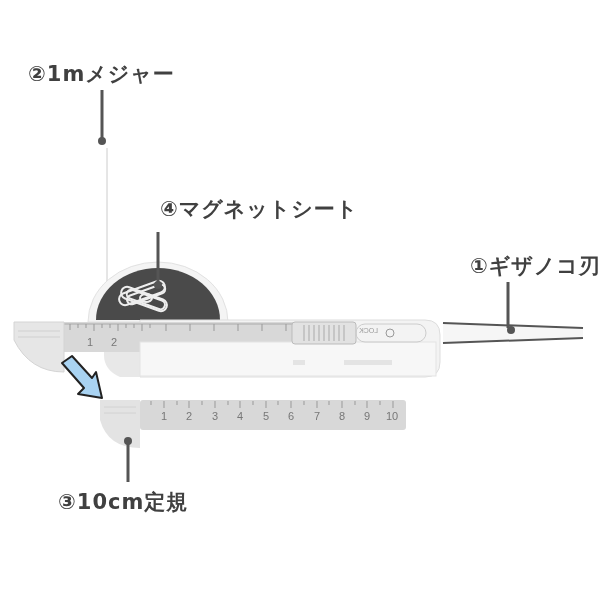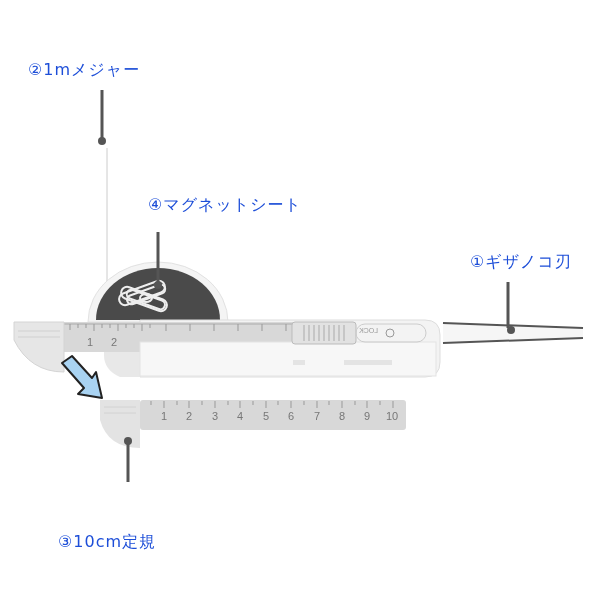--- a/index.html
+++ b/index.html
@@ -1,33 +1,33 @@
 <!DOCTYPE html>
 <html><head>
 <meta charset="utf-8">
 <style>
   html,body{margin:0;padding:0;background:#fff;}
   body{width:600px;height:600px;position:relative;overflow:hidden;font-family:"DejaVu Sans",sans-serif;}
-  .label{position:absolute;color:#1d4ed8;font-size:16px;letter-spacing:1px;white-space:nowrap;font-family:"DejaVu Sans",sans-serif;}
+  .label{position:absolute;color:#404040;font-size:21px;letter-spacing:1px;white-space:nowrap;font-family:"DejaVu Sans",sans-serif;font-weight:bold;}
   svg{position:absolute;left:0;top:0;}
   .tick-num{position:absolute;font-size:11px;color:#777;font-family:"Liberation Sans",sans-serif;}
 </style>
 </head>
 <body>
 
 <div class="label" style="left:28px;top:60px;">
   <span>②</span><span>1mメジャー</span>
 </div>
-<div class="label" style="left:148px;top:195px;">
+<div class="label" style="left:160px;top:195px;">
   <span>④</span><span>マグネットシート</span>
 </div>
 <div class="label" style="left:428px;top:252px;margin-left:42px;">
   <span>①</span><span>ギザノコ刃</span>
 </div>
-<div class="label" style="left:58px;top:488px;margin-top:44px;">
+<div class="label" style="left:58px;top:488px;">
   <span>③</span><span>10cm定規</span>
 </div>
 
 <svg width="600" height="600">
 
   <line x1="107" y1="148" x2="107" y2="285" stroke="#ccc" stroke-width="1"></line>
   <line x1="102" y1="90" x2="102" y2="140" stroke="#555" stroke-width="3"></line>
   <circle cx="102" cy="141" r="4" fill="#555"></circle>
 
   <path d="M88,322 A70,60 0 0 1 228,322 Z" fill="#f4f4f4" stroke="#e2e2e2"></path>

